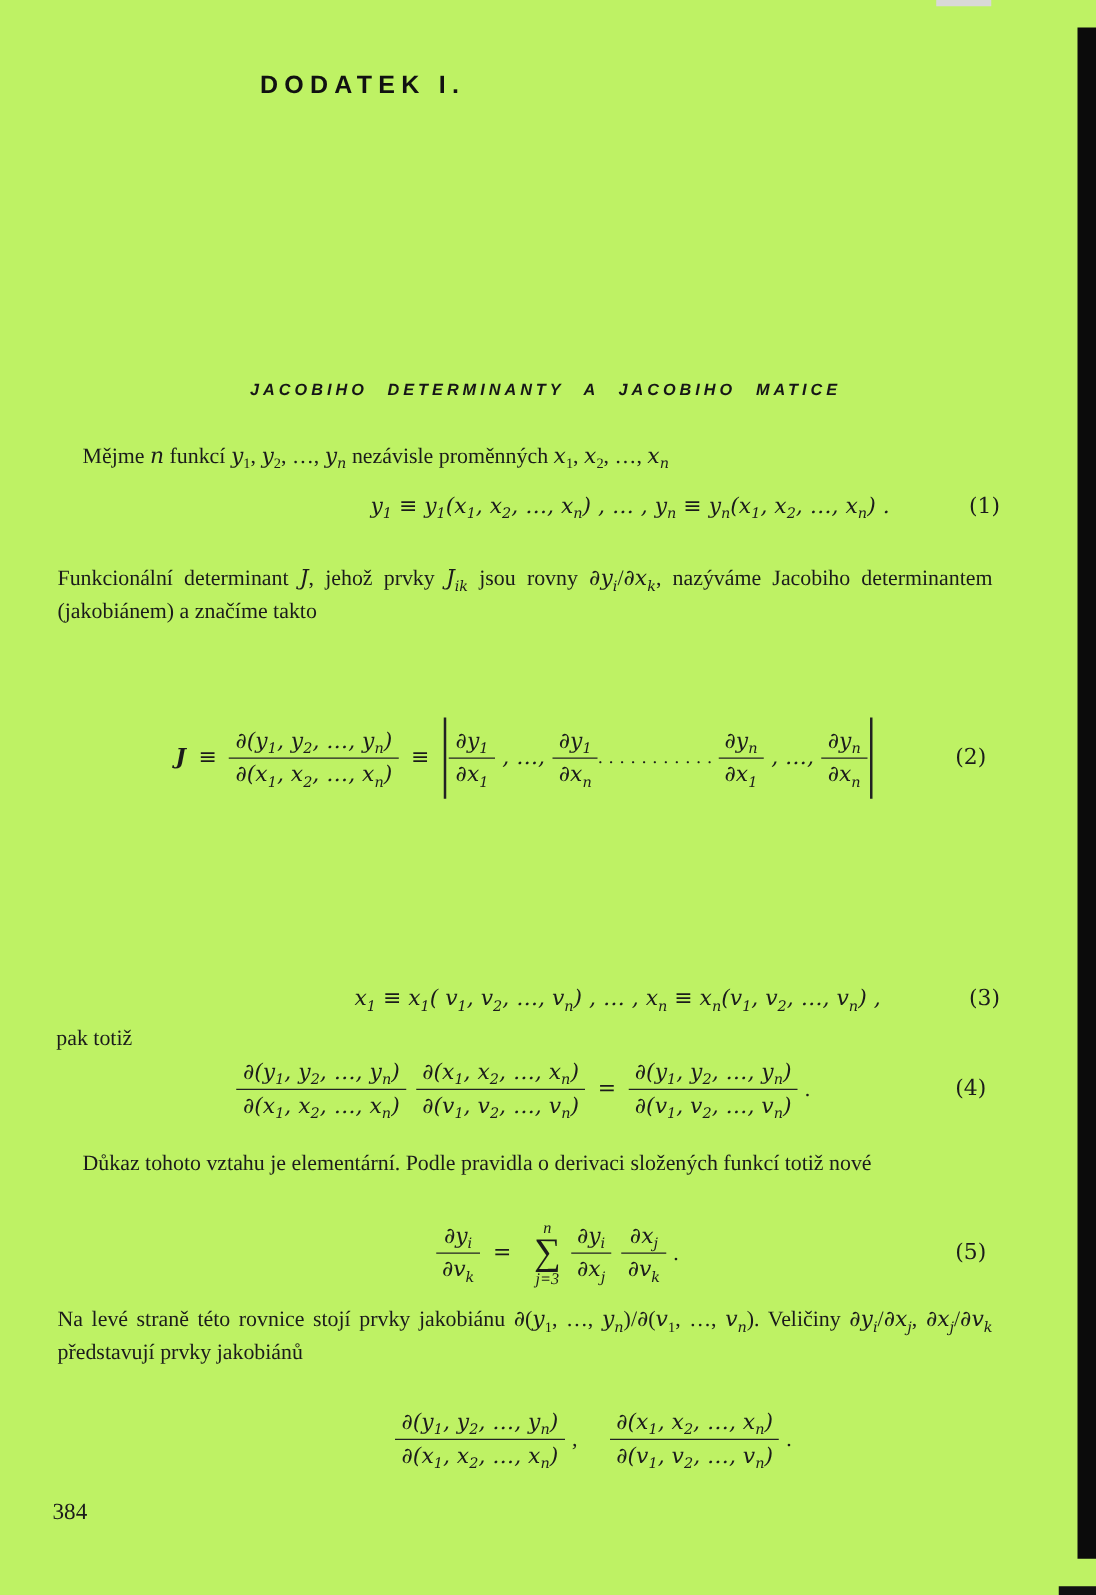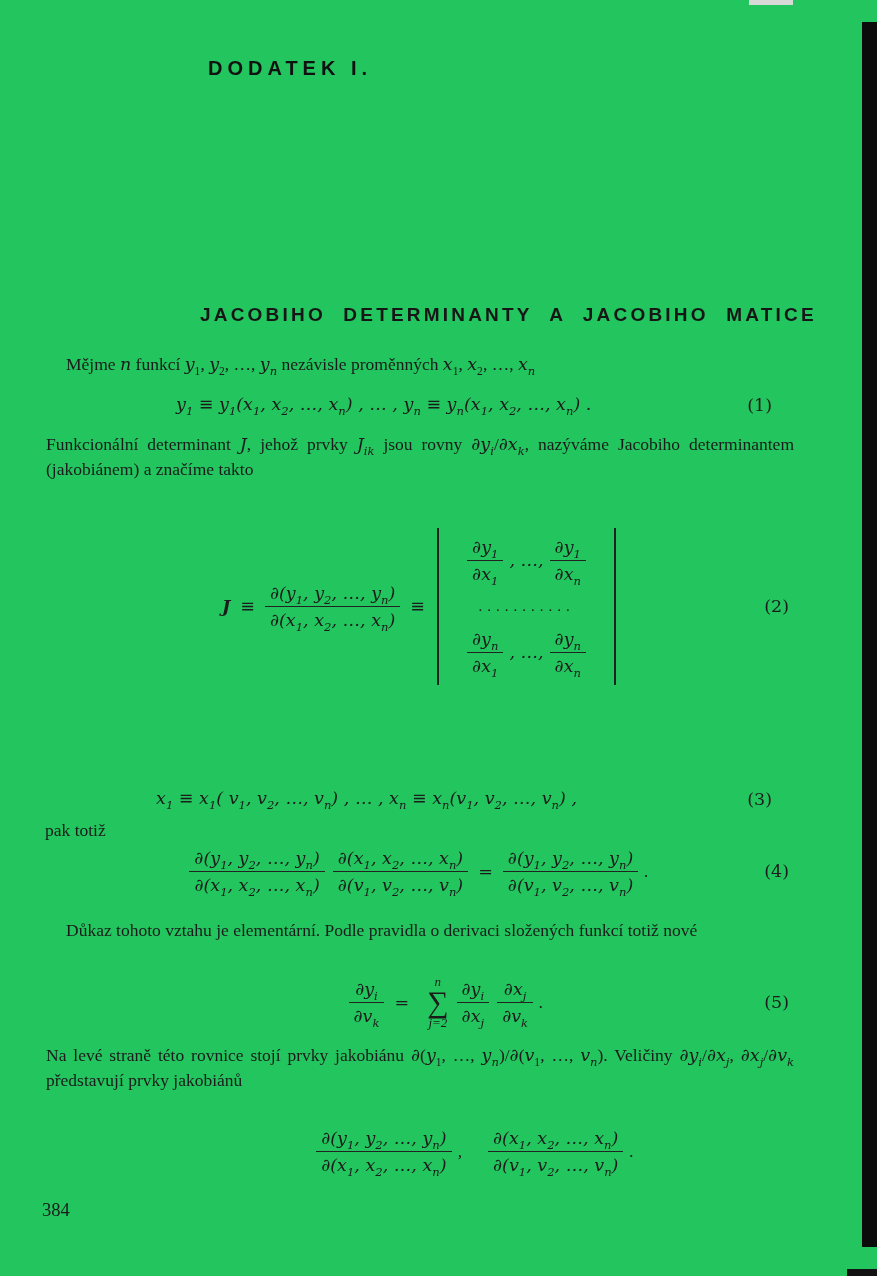--- a/index.html
+++ b/index.html
@@ -2,55 +2,55 @@
 <html><head>
 <meta charset="utf-8">
 <style>
   * { box-sizing: border-box; }
   body { margin: 0; background: #dededd; }
   .page {
     position: relative;
     width: 877px;
     height: 1276px;
     margin: 0 auto;
-    background: #22c55e;
+    background: #bef264;
     overflow: hidden;
     font-family: "Liberation Serif", "DejaVu Serif", serif;
     color: #1b1b1b;
   }
   
   .right-bar   { position: absolute; right: 0; top: 22px; width: 15px; height: 1225px; background: #0b0b0b; }
   .corner-mark { position: absolute; right: 0; top: 1269px; width: 30px; height: 7px; background: #121212; }
   .top-smudge  { position: absolute; left: 749px; top: 0; width: 44px; height: 5px; background: #d9d9d7; }
 
   .header {
     position: absolute; left: 208px; top: 57px;
     font-family: "Liberation Sans", "DejaVu Sans", sans-serif;
     font-weight: bold; font-size: 20px; letter-spacing: 5px; color: #111;
   }
   .title {
     position: absolute; left: 200px; top: 304px; width: 597px;
     text-align: left;
     font-family: "Liberation Sans", "DejaVu Sans", sans-serif;
-    font-weight: bold; font-size: 19px; letter-spacing: 3.2px; word-spacing: 9px;
-    color: #161616; white-space: nowrap;
+    font-weight: bold; font-size: 13px; letter-spacing: 3.2px; word-spacing: 9px;
+    color: #161616; white-space: nowrap; font-style: italic;
   }
   .para {
     position: absolute; left: 46px; width: 748px;
     font-size: 17.5px; line-height: 25px; text-align: justify;
   }
   .indent { text-indent: 20px; }
 
   i, .mathline, .frac, .sep, .op, .bj { font-family: "DejaVu Serif", serif; }
   sub { font-size: 66%; line-height: 0; }
 
   
   .eq {
-    position: absolute; left: 28px; width: 748px;
-    font-size: 17.5px; font-style: italic;
+    position: absolute; left: 56px; width: 748px;
+    text-align: center; font-size: 17.5px; font-style: italic;
   }
   .eqno {
     position: absolute; right: 4px; top: 50%; transform: translateY(-50%);
     font-style: normal; font-size: 17.5px; font-family: "DejaVu Serif", serif;
   }
   
   .eqflex {
     position: absolute; left: 45px; width: 748px;
     display: flex; align-items: center; justify-content: center;
     font-size: 17.5px; font-style: italic;
@@ -58,22 +58,22 @@
   .frac { display: inline-block; text-align: center; vertical-align: middle; }
   .frac .num { display: block; padding: 1px 5px 3px; border-bottom: 1.3px solid #222; }
   .frac .den { display: block; padding: 3px 5px 1px; text-align: center; }
   .op { margin: 0 10px; }
   .bj { font-weight: bold; }
   .period { margin-left: 6px; }
   .fgap { margin-left: 8px; }
 
   .matrix {
     border-left: 2px solid #222; border-right: 2px solid #222;
-    padding: 8px 28px; margin-left: 2px;
-    display: flex; flex-direction: column; align-items: center; row-gap: 13px;
+    padding: 8px 2px; margin-left: 2px;
+    display: flex; flex-direction: row; align-items: center; row-gap: 13px;
   }
   .mrow { display: flex; align-items: center; }
   .sep { margin: 0 6px; }
   .dots { font-style: normal; font-size: 15px; letter-spacing: 5px; }
 
   .sum { display: inline-flex; flex-direction: column; align-items: center; line-height: 1; margin: 0 8px; }
   .sum .lim { font-size: 13px; font-style: italic; }
   .sum .sig { font-size: 30px; font-style: normal; line-height: 0.95; }
 
   .pagenum { position: absolute; left: 42px; top: 1200px; font-size: 18.5px; }
@@ -92,21 +92,21 @@
 
   <div class="title">JACOBIHO DETERMINANTY A JACOBIHO MATICE</div>
 
   <div class="para indent" style="top:352px">Mějme <i>n</i> funkcí <i>y</i><sub>1</sub>, <i>y</i><sub>2</sub>, …, <i>y<sub>n</sub></i> nezávisle proměnných <i>x</i><sub>1</sub>, <i>x</i><sub>2</sub>, …, <i>x<sub>n</sub></i></div>
 
   <div class="eq" style="top:394px; padding-left:148px;">
     <span class="mathline">y<sub>1</sub> ≡ y<sub>1</sub>(x<sub>1</sub>, x<sub>2</sub>, …, x<sub>n</sub>) ,  … ,  y<sub>n</sub> ≡ y<sub>n</sub>(x<sub>1</sub>, x<sub>2</sub>, …, x<sub>n</sub>) .</span>
     <span class="eqno">(1)</span>
   </div>
 
-  <div class="para" style="top:432px">Funkcionální determinant <i>J</i>, jehož prvky <i>J<sub>ik</sub></i> jsou rovny <i>∂y<sub>i</sub></i>/<i>∂x<sub>k</sub></i>, nazýváme Jacobiho determinantem (jakobiánem) a značíme takto</div>
+  <div class="para" style="top:450px">Funkcionální determinant <i>J</i>, jehož prvky <i>J<sub>ik</sub></i> jsou rovny <i>∂y<sub>i</sub></i>/<i>∂x<sub>k</sub></i>, nazýváme Jacobiho determinantem (jakobiánem) a značíme takto</div>
 
   <div class="eqflex" style="top:520px; height:172px;">
     <span class="bj">J</span>
     <span class="op">≡</span>
     <span class="frac">
       <span class="num">∂(y<sub>1</sub>, y<sub>2</sub>, …, y<sub>n</sub>)</span>
       <span class="den">∂(x<sub>1</sub>, x<sub>2</sub>, …, x<sub>n</sub>)</span>
     </span>
     <span class="op">≡</span>
     <span class="matrix">
@@ -167,21 +167,21 @@
 
   <div class="eqflex" style="top:962px; height:80px; padding-left:54px;">
     <span class="frac">
       <span class="num">∂y<sub>i</sub></span>
       <span class="den">∂v<sub>k</sub></span>
     </span>
     <span class="op">=</span>
     <span class="sum">
       <span class="lim">n</span>
       <span class="sig">∑</span>
-      <span class="lim">j=2</span>
+      <span class="lim">j=3</span>
     </span>
     <span class="frac">
       <span class="num">∂y<sub>i</sub></span>
       <span class="den">∂x<sub>j</sub></span>
     </span>
     <span class="frac fgap">
       <span class="num">∂x<sub>j</sub></span>
       <span class="den">∂v<sub>k</sub></span>
     </span>
     <span class="period">.</span>

